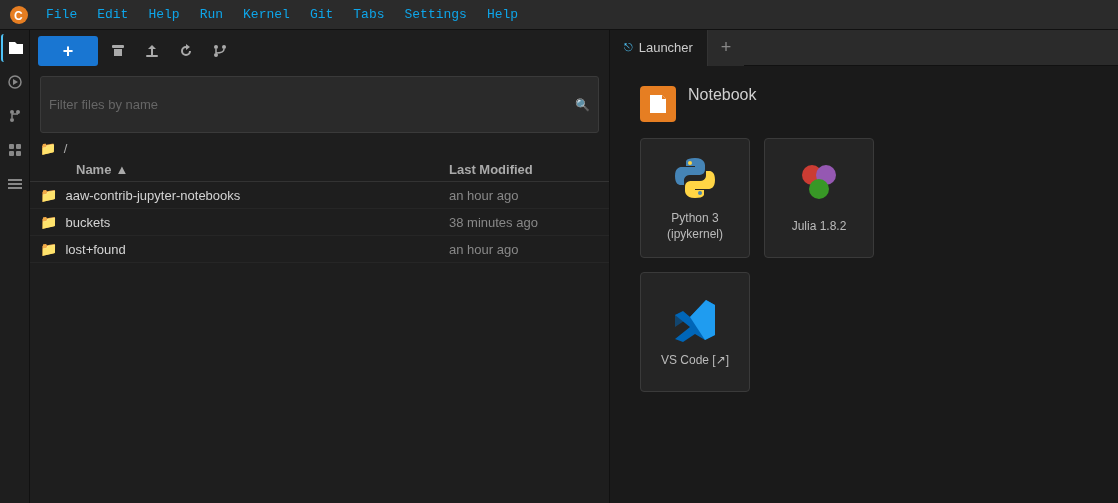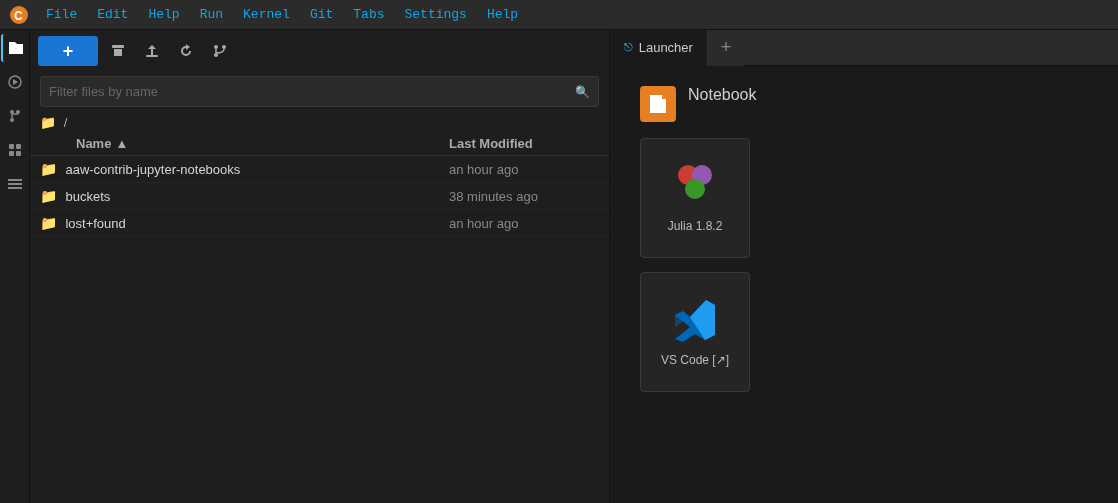--- a/index.html
+++ b/index.html
@@ -127,21 +127,21 @@
     }
 
     
     .search-bar {
       display: flex;
       align-items: center;
       margin: 4px 10px;
       background: #2a2a2a;
       border: 1px solid #3a3a3a;
       border-radius: 3px;
-      padding: 7px 8px;
+      padding: 20px 8px;
       gap: 24px;
     }
     .search-bar input {
       background: transparent;
       border: none;
       outline: none;
       color: #ccc;
       font-size: 13px;
       flex: 1;
     }
@@ -437,20 +437,32 @@
           <svg width="20" height="22" viewBox="0 0 20 22" fill="white">
             <path d="M2 2h12l4 4v14H2z"></path>
             <polygon points="14,2 14,6 18,6" fill="#e67e22"></polygon>
           </svg>
         </div>
         <span>Notebook</span>
       </div>
 
       <div class="kernel-cards">
 
+        <div class="kernel-card">
+          <div class="kernel-logo">
+            <svg viewBox="0 0 50 50" width="50" height="50">
+
+              <path d="M25 5C15 5 16 9 16 9L16 13H25V14H12S5 13 5 23s6 9 6 9H14V28s-0.5-6 6-6H29s6 0.5 6-6V12C35 12 35 5 25 5z" fill="#4584b6"></path>
+              <circle cx="20" cy="10" r="2" fill="#ffd545"></circle>
+              <path d="M25 45C35 45 34 41 34 41L34 37H25V36H38S45 37 45 27s-6-9-6-9H36V22s0.5 6-6 6H21S15 27.5 15 34V38C15 38 15 45 25 45z" fill="#ffd545"></path>
+              <circle cx="30" cy="40" r="2" fill="#4584b6"></circle>
+            </svg>
+          </div>
+          <div class="kernel-card-label">Python 3<br>(ipykernel)</div>
+        </div>
 
         <div class="kernel-card">
           <div class="kernel-logo">
             <svg viewBox="0 0 50 50" width="50" height="50">
               <circle cx="18" cy="14" r="10" fill="#cb3c33"></circle>
               <circle cx="32" cy="14" r="10" fill="#9558b2"></circle>
               <circle cx="25" cy="28" r="10" fill="#389826"></circle>
             </svg>
           </div>
           <div class="kernel-card-label">Julia 1.8.2</div>

